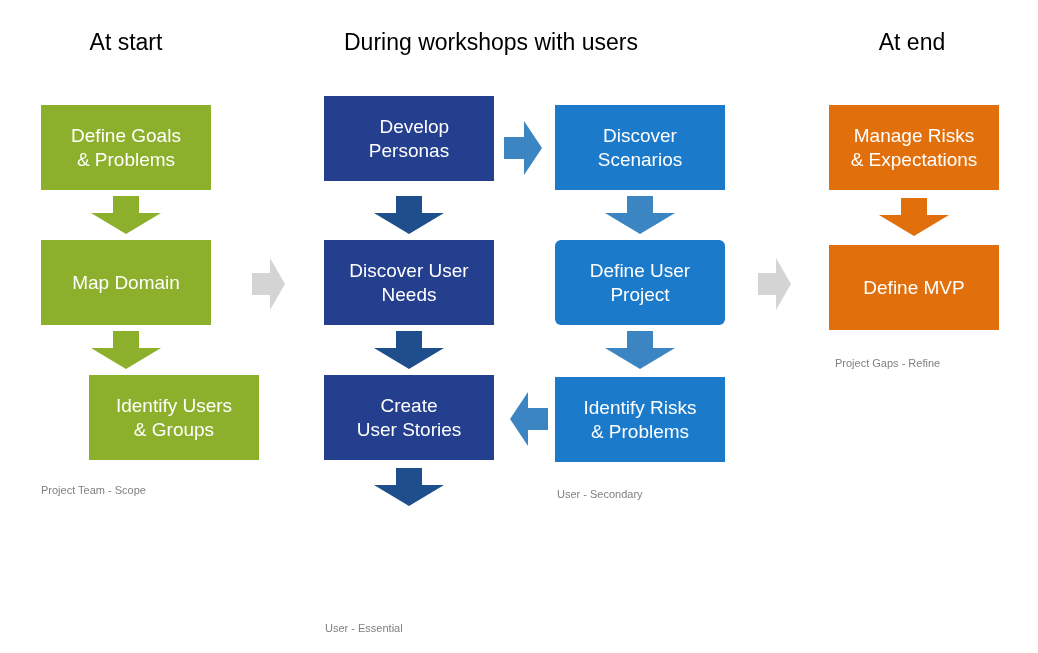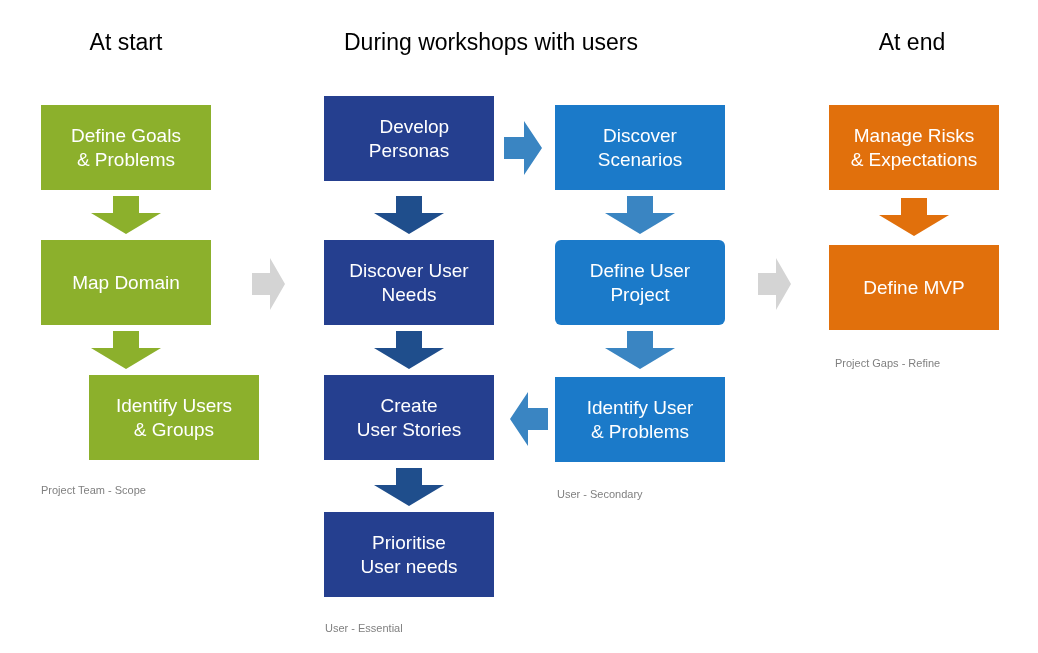--- a/index.html
+++ b/index.html
@@ -159,26 +159,20 @@
       <span>User Stories</span>
     </div>
   </div>
 
   <div class="arrow-down" style="left:374px; top:468px;">
     <svg viewBox="0 0 70 38" preserveAspectRatio="none">
       <polygon points="22,0 48,0 48,17 70,17 35,38 0,17 22,17" fill="#1F4E8C"></polygon>
     </svg>
   </div>
 
-  <div class="node c-dblue" style="left:324px; top:512px;">
-    <div>
-      <span>Prioritise</span>
-      <span>User needs</span>
-    </div>
-  </div>
 
   <div class="caption" style="left:325px; top:622px;">User - Essential</div>
 
   <div class="arrow-right" style="left:504px; top:121px;">
     <svg viewBox="0 0 38 54" preserveAspectRatio="none">
       <polygon points="0,16 20,16 20,0 38,27 20,54 20,38 0,38" fill="#3A85C2"></polygon>
     </svg>
   </div>
 
   <div class="node c-mblue" style="left:555px; top:105px;justify-content:center;">
@@ -202,21 +196,21 @@
   </div>
 
   <div class="arrow-down" style="left:605px; top:331px;">
     <svg viewBox="0 0 70 38" preserveAspectRatio="none">
       <polygon points="22,0 48,0 48,17 70,17 35,38 0,17 22,17" fill="#3A85C2"></polygon>
     </svg>
   </div>
 
   <div class="node c-mblue" style="left:555px; top:377px;">
     <div>
-      <span>Identify User</span>
+      <span>Identify Risks</span>
       <span>&amp; Problems</span>
     </div>
   </div>
 
   <div class="arrow-left" style="left:510px; top:392px;">
     <svg viewBox="0 0 38 54" preserveAspectRatio="none">
       <polygon points="38,16 18,16 18,0 0,27 18,54 18,38 38,38" fill="#3A85C2"></polygon>
     </svg>
   </div>
 

